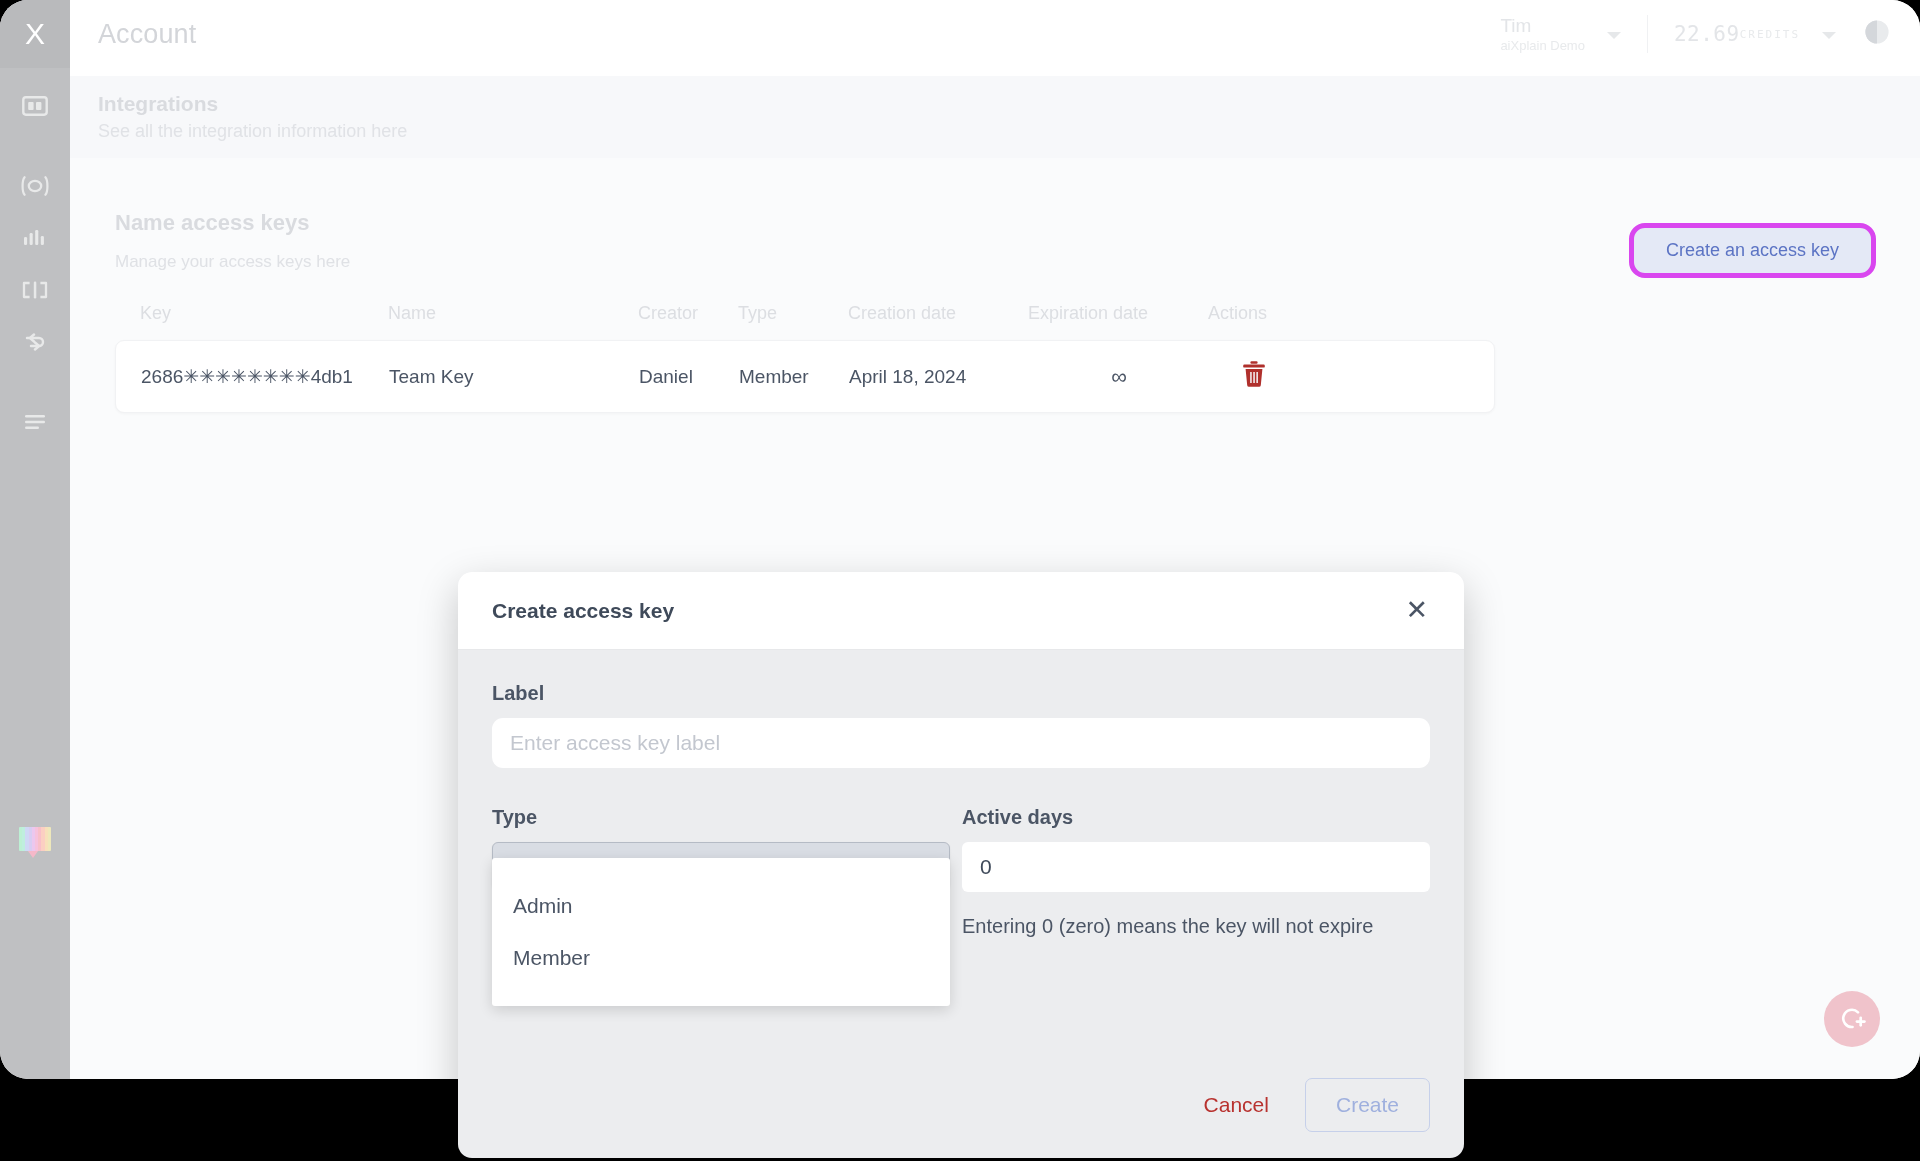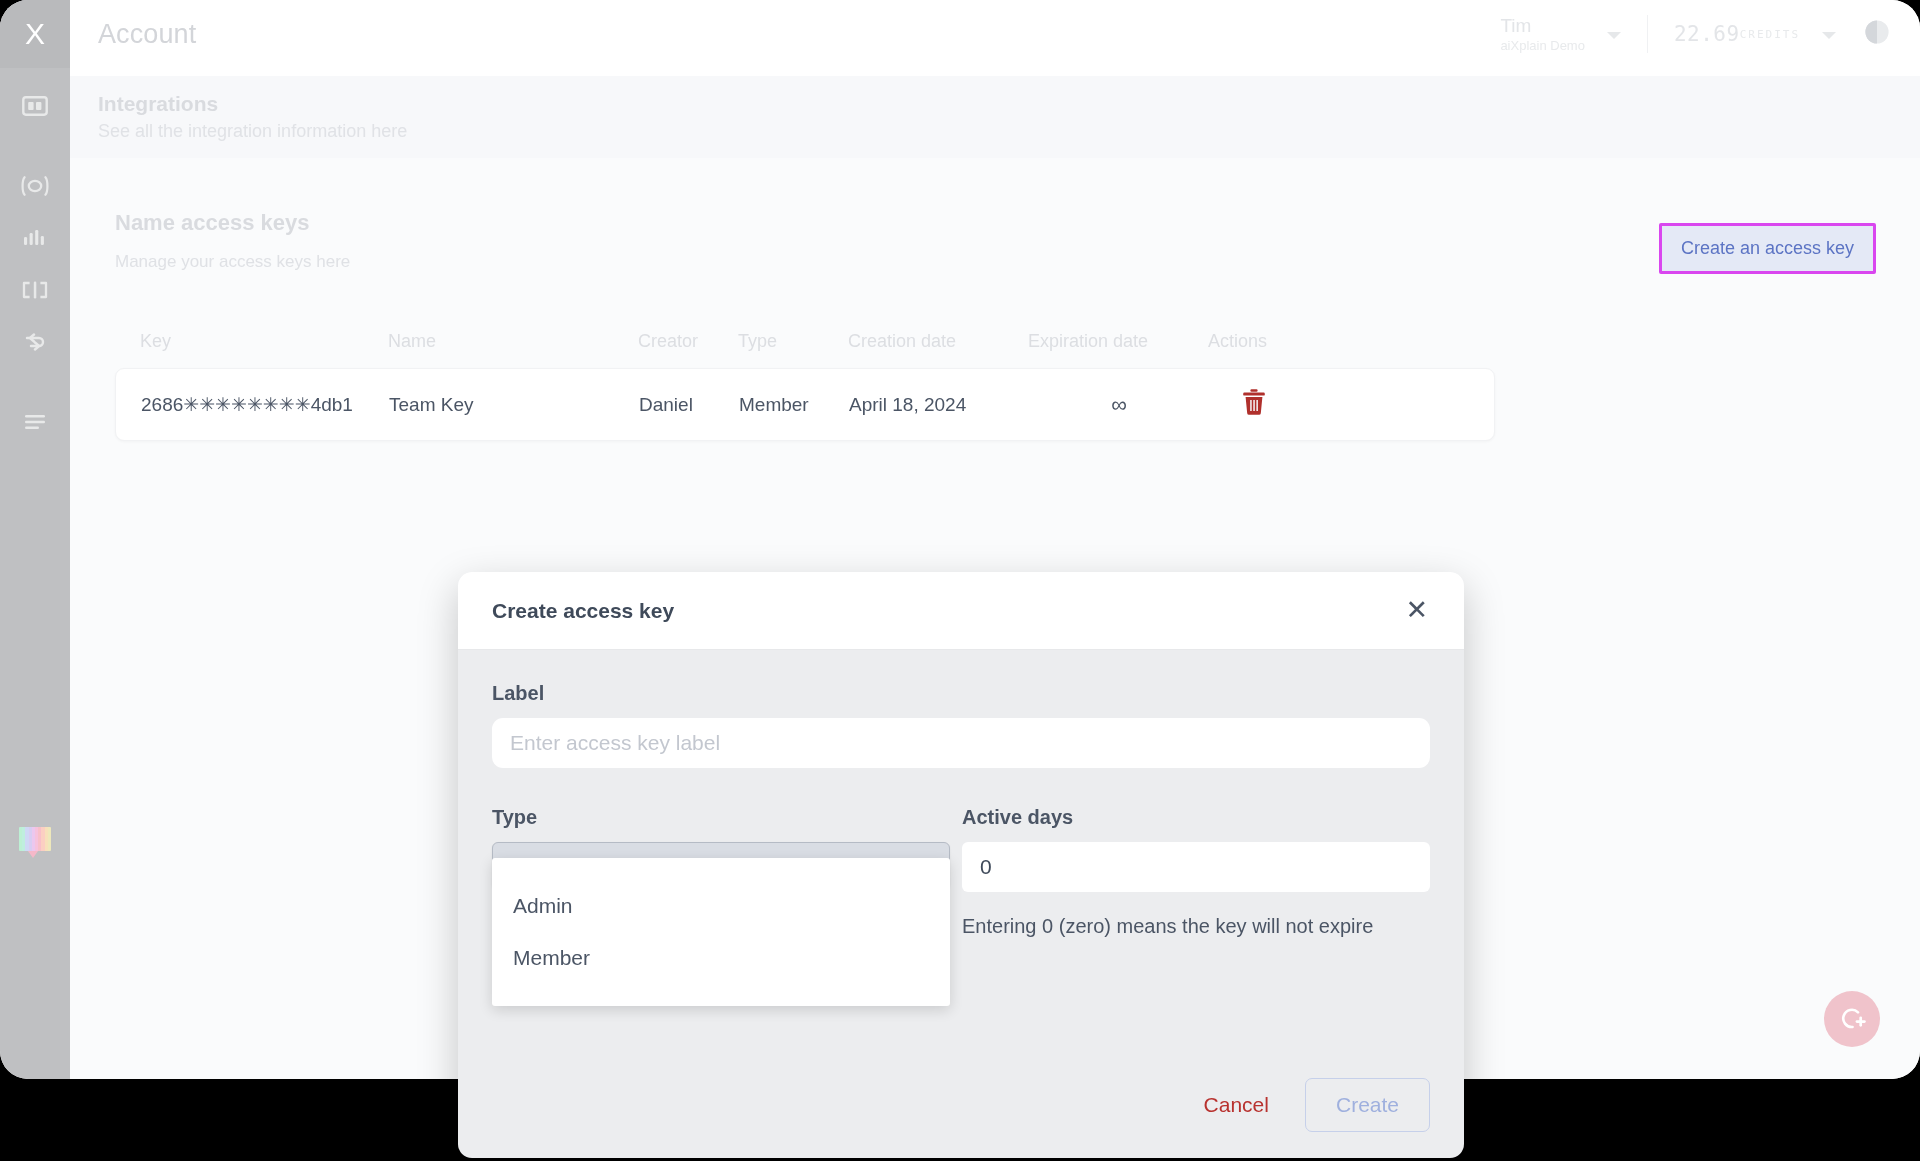--- a/index.html
+++ b/index.html
@@ -120,32 +120,32 @@
   }
   #section-head {
     position: absolute; left: 45px; top: 52px;
   }
   #section-head h3 { font-size: 22px; color: #d9dbdf; font-weight: 700; }
   #section-head p  { font-size: 17px; color: #dfe1e5; margin-top: 16px; }
 
   #create-key-btn {
     position: absolute; right: 44px; top: 65px;
     background: #e4e9f6;
-    border: 3px solid #d946ef;
-    border-radius: 2px;
+    border: 5px solid #d946ef;
+    border-radius: 16px;
     color: #5c74c4;
     font-size: 18px;
-    padding: 12px 19px;
+    padding: 12px 32px;
     font-family: "Liberation Sans", sans-serif;
     cursor: pointer;
   }
 
   
   #keys-table { position: absolute; left: 45px; top: 145px; width: 1380px; }
-  .tbl-head { display: flex; padding: 0 25px 16px 25px; margin-top: 28px; }
+  .tbl-head { display: flex; padding: 0 25px 16px 25px; }
   .tbl-head div { font-size: 18px; color: #dcdee2; }
   .tbl-card {
     background: #ffffff;
     border: 1px solid #f1f2f4;
     border-radius: 9px;
     box-shadow: 0 1px 3px rgba(0,0,0,.035);
     height: 73px;
     display: flex; align-items: center;
     padding: 0 25px;
   }

